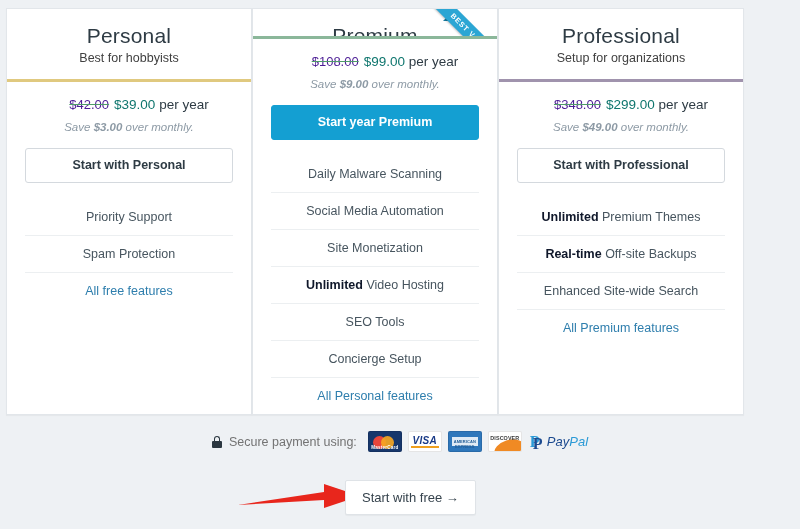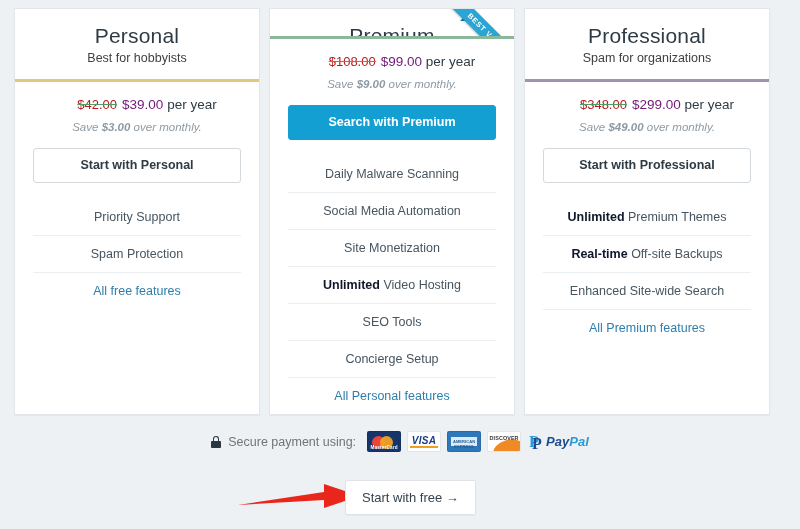--- a/index.html
+++ b/index.html
@@ -7,24 +7,24 @@
     width: 800px; height: 529px;
     background: #eef1f4;
     font-family: "Liberation Sans", sans-serif;
     overflow: hidden;
   }
   .page { position: relative; width: 800px; height: 529px; }
 
   
   .cards {
     position: absolute;
-    left: 14px; top: 8px;
+    left: 6px; top: 8px;
     width: 756px; height: 407px;
     display: flex;
-    justify-content: space-between;
+    justify-content: flex-start;
   }
   .card {
     position: relative;
     width: 246px;
     background: #ffffff;
     border: 1px solid #e2e6ea;
     display: flex;
     flex-direction: column;
     box-shadow: 0 1px 1px rgba(0,0,0,.035);
   }
@@ -91,28 +91,28 @@
     display: flex;
     flex-direction: column;
   }
   .price-line {
     font-size: 13.5px;
     color: #2e3b44;
     line-height: 18px;
     white-space: nowrap;
   }
   .price-old {
-    color: #b91c1c;
+    color: #4c1d95;
     text-decoration: line-through;
     text-decoration-color: #4e9c68;
     margin-right: 5px;
     font-size: 13px;
     margin-left: 20px;
   }
-  .price-new { color: #701a75; }
+  .price-new { color: #0f766e; }
   .save-line {
     font-size: 11.5px;
     font-style: italic;
     color: #8d9aa5;
     margin-top: 6px;
     line-height: 15px;
   }
   .save-line b { font-weight: 700; font-style: italic; }
 
   .cta {
@@ -242,21 +242,21 @@
   .pp { display: flex; align-items: center; gap: 3px; margin-left: 2px; }
   .pp .ppmark {
     position: relative; width: 14px; height: 17px;
   }
   .pp .ppmark .p1, .pp .ppmark .p2 {
     position: absolute; font-size: 16px; font-weight: 700; line-height: 17px;
     font-family: "Liberation Serif", serif;
   }
   .pp .ppmark .p1 { left: 0; color: #2b9ad6; }
   .pp .ppmark .p2 { left: 3px; top: 2px; color: #1c4a8f; }
-  .pp .pptxt { font-size: 13px; font-weight: 700; font-style: italic; line-height: 16px; }
+  .pp .pptxt { font-size: 13px; font-weight: 400; font-style: italic; line-height: 16px; }
   .pp .pptxt .a { color: #1c4a8f; }
   .pp .pptxt .b { color: #2b9ad6; }
 
   
   .free-btn {
     position: absolute;
     left: 345px; top: 480px;
     padding: 8px 16px;
     background: #ffffff;
     border: 1px solid #dfe3e7;
@@ -312,37 +312,37 @@
           <div class="band" style="background: rgb(43, 166, 212);">BEST VALUE</div>
         </div>
       </div>
       <div class="card-body">
         <div class="price-line">
           <span class="price-old">$108.00</span><span class="price-new">$99.00</span>&nbsp;<span>per year</span>
         </div>
         <div class="save-line">
           <span>Save </span><b>$9.00</b><span> over monthly.</span>
         </div>
-        <div class="cta primary" style="background: rgb(20, 159, 210); border-color: rgb(20, 159, 210);">Search with Premium</div>
+        <div class="cta primary" style="background: rgb(20, 159, 210); border-color: rgb(20, 159, 210);">Start year Premium</div>
         <div class="features" id="feat1">
             <div class="feature"><span>Daily Malware Scanning</span></div>
             <div class="feature"><span>Social Media Automation</span></div>
             <div class="feature"><span>Site Monetization</span></div>
             <div class="feature"><b>Unlimited</b><span> Video Hosting</span></div>
             <div class="feature"><span>SEO Tools</span></div>
             <div class="feature"><span>Concierge Setup</span></div>
             <div class="feature link" style="color: rgb(46, 126, 173);"><span>All Personal features</span></div>
           </div>
       </div>
     </div>
 
     <div class="card">
       <div class="card-head" id="head2" style="border-bottom-color: rgb(160, 147, 173);">
         <div class="plan-name">Professional</div>
-        <div class="plan-tagline">Spam for organizations</div>
+        <div class="plan-tagline">Setup for organizations</div>
       </div>
       <div class="card-body">
         <div class="price-line">
           <span class="price-old">$348.00</span><span class="price-new">$299.00</span>&nbsp;<span>per year</span>
         </div>
         <div class="save-line">
           <span>Save </span><b>$49.00</b><span> over monthly.</span>
         </div>
         <div class="cta">Start with Professional</div>
         <div class="features" id="feat2">

